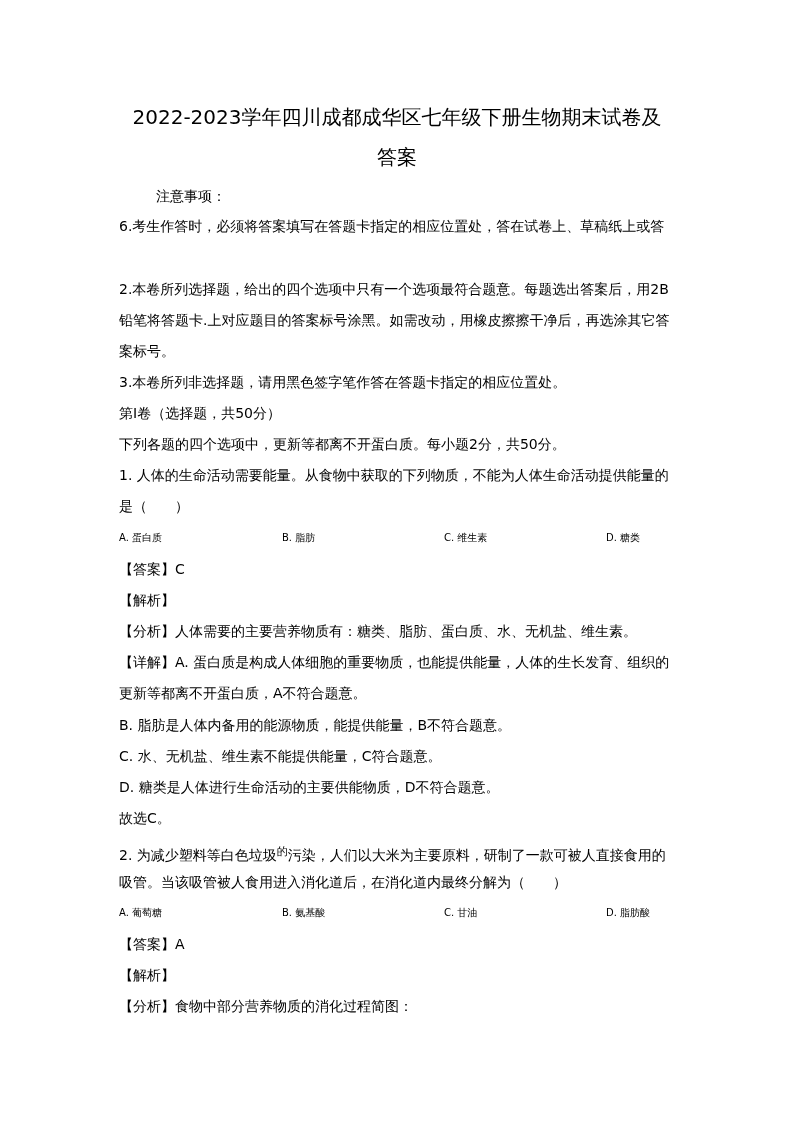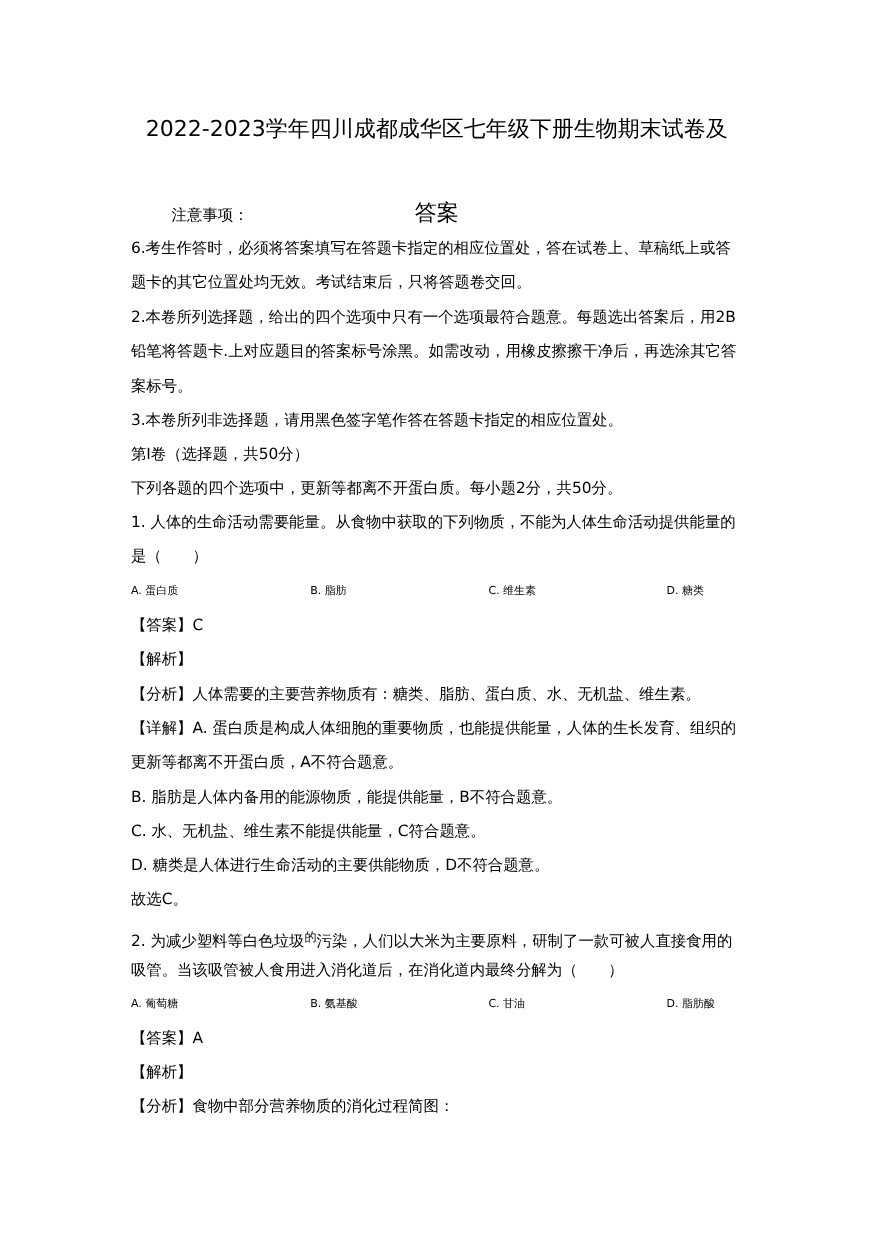--- a/index.html
+++ b/index.html
@@ -12,25 +12,24 @@
           line-height: 20px; white-space: nowrap; }
   .opt { position: absolute; font-size: 10px; line-height: 20px; white-space: nowrap; }
   .sup { font-size: 11px; vertical-align: 5px; }
 </style>
 </head>
 <body>
 
 <div class="page">
 
   <div class="title" style="top:103px;">2022-2023学年四川成都成华区七年级下册生物期末试卷及</div>
-  <div class="title" style="top:143px;margin-top:36px;">答案</div>
+  <div class="title" style="top:143px;">答案</div>
 
   <div class="line" style="top:186px;margin-left:37px;">注意事项：</div>
   <div class="line" style="top:216px;">6.考生作答时，必须将答案填写在答题卡指定的相应位置处，答在试卷上、草稿纸上或答</div>
-  <div class="line" style="top:247px;">题卡的其它位置处均无效。考试结束后，只将答题卷交回。</div>
   <div class="line" style="top:279px;">2.本卷所列选择题，给出的四个选项中只有一个选项最符合题意。每题选出答案后，用2B</div>
   <div class="line" style="top:341px;">案标号。</div>
   <div class="line" style="top:310px;">铅笔将答题卡.上对应题目的答案标号涂黑。如需改动，用橡皮擦擦干净后，再选涂其它答</div>
   <div class="line" style="top:372px;">3.本卷所列非选择题，请用黑色签字笔作答在答题卡指定的相应位置处。</div>
 
   <div class="line" style="top:403px;">第Ⅰ卷（选择题，共50分）</div>
   <div class="line" style="top:434px;">下列各题的四个选项中，更新等都离不开蛋白质。每小题2分，共50分。</div>
 
   <div class="line" style="top:465px;">1. 人体的生命活动需要能量。从食物中获取的下列物质，不能为人体生命活动提供能量的</div>
   <div class="line" style="top:496px;">是（　　）</div>

